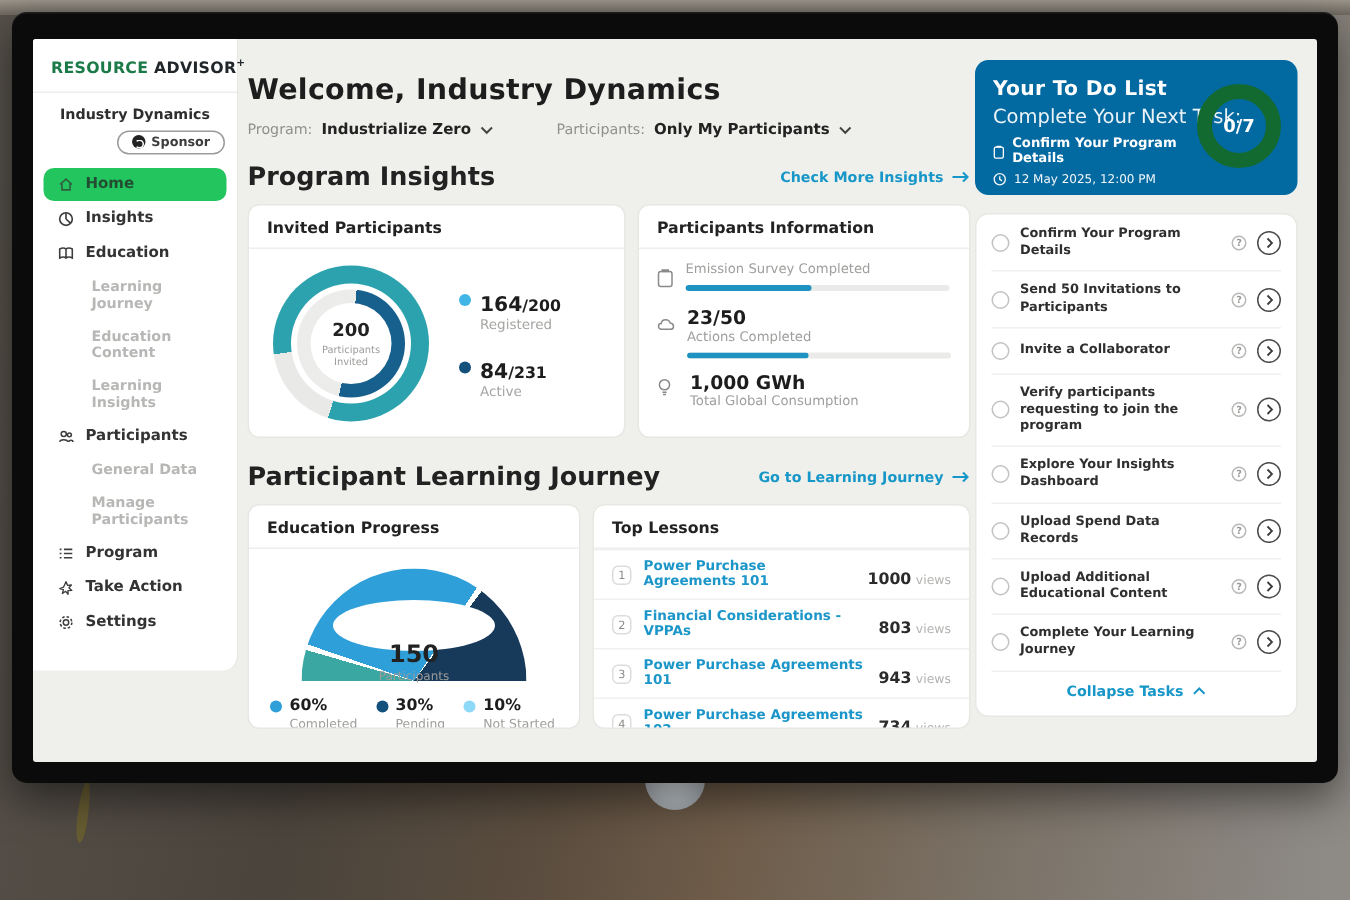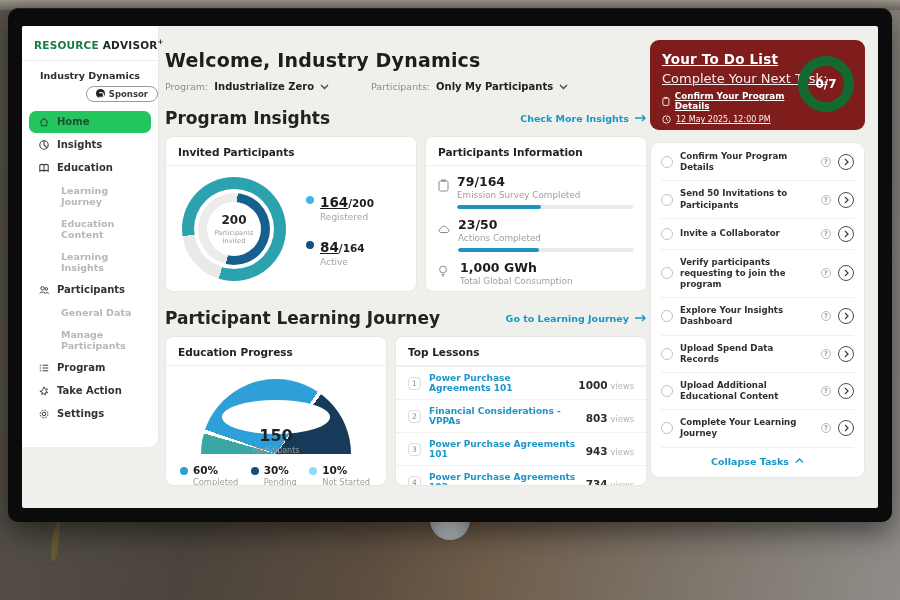--- a/index.html
+++ b/index.html
@@ -24,21 +24,21 @@
     background:#eff0eb; overflow:hidden; border-radius:2px; }
 
   
   .sidebar { position:absolute; left:0; top:0; width:137px; height:421px;
     background:#fff; border-right:1px solid #e6e6e3; border-radius:0 0 10px 0; }
   .logo { padding:12px 10px 9px 12px; font-size:10.5px; font-weight:bold; letter-spacing:.2px;
     border-bottom:1px solid #ededed; white-space:nowrap; }
   .logo .lg { color:#1c7a48; } .logo .ld { color:#20262a; }
   .logo sup { font-size:7px; color:#20262a; }
   .org { text-align:center; font-size:9.5px; font-weight:bold; color:#2e2e2e; margin-top:9px; }
-  .badge-wrap { display:flex; justify-content:flex-end; margin-top:5px;padding-left:48px; }
+  .badge-wrap { display:flex; justify-content:center; margin-top:5px;padding-left:48px; }
   .badge { display:inline-flex; align-items:center; gap:4px; border:1px solid #9b9b9b;
     border-radius:10px; padding:2px 9px; font-size:8.5px; font-weight:bold; color:#3c3c3c; }
   .sp-ic { width:9px; height:9px; border-radius:50%; background:#222; display:inline-block; position:relative; }
   .sp-ic::after { content:""; position:absolute; left:2.5px; top:2.5px; width:4px; height:4px;
     border-radius:50%; border:1px solid #fff; border-left-color:transparent; }
   .menu { margin-top:9px; }
   .m-item { display:flex; align-items:center; gap:7px; padding:5px 9px; margin:1px 7px;
     font-size:10px; font-weight:bold; color:#333; border-radius:7px; cursor:default; }
   .m-item.active { background:#22c55e; color:#234d33; }
   .m-item.sub { padding-left:32px; color:#b7b7b5; font-weight:600; font-size:9.5px; }
@@ -68,21 +68,21 @@
   .donut-inner { position:absolute; inset:16px; border-radius:50%;
     background:conic-gradient(from 6deg,#175f8d 0 52%,#ececea 52% 100%); }
   .donut-inner::before { content:""; position:absolute; inset:9px; border-radius:50%; background:#fff; }
   .donut-center { position:absolute; inset:0; display:flex; flex-direction:column;
     align-items:center; justify-content:center; text-align:center; z-index:2; }
   .dc-val { font-size:12px; font-weight:bold; color:#222; }
   .dc-lab { font-size:6.6px; color:#9c9c9a; width:52px; line-height:1.25; margin-top:2px; }
   .inv-legend { margin-left:20px; display:flex; flex-direction:column; gap:15px; }
   .leg-item { position:relative; padding-left:14px; }
   .leg-dot { position:absolute; left:0; top:4px; width:8px; height:8px; border-radius:50%; }
-  .leg-val { font-size:13.5px; font-weight:bold; color:#1d1d1d;text-decoration:underline; }
+  .leg-val { font-size:13.5px; font-weight:bold; color:#1d1d1d; }
   .leg-tot { font-size:10.5px; font-weight:bold; color:#1d1d1d; }
   .leg-lab { font-size:9px; color:#a5a5a3; margin-top:1px; }
   .dot-lblue { background:#41b6e6; } .dot-navy { background:#14507c; }
   .dot-blue { background:#2f9fd9; } .dot-sky { background:#8ed8f8; }
 
   
   .card-info { width:222px; height:156px; }
   .stat { display:flex; gap:8px; padding:8px 14px 0 12px; }
   .stat-ic { width:14px; padding-top:3px; color:#8a8a88; }
   .stat-val { font-size:12.5px; font-weight:bold; color:#1d1d1d; }
@@ -110,22 +110,22 @@
   .lesson { display:flex; align-items:center; gap:8px; padding:6px 12px; border-top:1px solid #f1f1ef; }
   .lesson:first-child { border-top:none; }
   .rank { width:13px; height:13px; border:1px solid #dcdcda; border-radius:4px; font-size:7.5px;
     color:#8c8c8a; display:flex; align-items:center; justify-content:center; flex:0 0 auto; }
   .l-title { flex:1; font-size:9px; font-weight:bold; color:#1c96c8; cursor:pointer; }
   .l-views { font-size:10.5px; font-weight:bold; color:#2b2b2b; }
   .l-suffix { font-size:8.3px; color:#b3b3b1; margin-left:3px; }
 
   
   .right { position:absolute; left:628px; top:14px; width:215px; }
-  .todo-panel { background:#7f1d1d; border-radius:9px; color:#fff; height:90px;
-    padding:11px 12px; position:relative;text-decoration:underline; }
+  .todo-panel { background:#0369a1; border-radius:9px; color:#fff; height:90px;
+    padding:11px 12px; position:relative; }
   .td-title { font-size:13.5px; font-weight:bold; letter-spacing:.2px; }
   .td-sub { font-size:13px; margin-top:4px; opacity:.92; }
   .td-task { display:flex; align-items:center; gap:5px; margin-top:5px;
     font-size:8.8px; font-weight:bold; max-width:140px; }
   .td-due { display:flex; align-items:center; gap:5px; margin-top:4px; font-size:8px; opacity:.95; }
   .td-ring { position:absolute; right:11px; top:16px; width:56px; height:56px; border-radius:50%;
     border:10px solid #136a31; display:flex; align-items:center; justify-content:center; }
   .td-count { font-size:12px; font-weight:bold; color:#fff; }
 
   .tasks-card { margin-top:12px; background:#fff; border:1px solid #e7e7e4; border-radius:9px;
@@ -272,36 +272,35 @@
             </div>
           </div>
           <div class="inv-legend">
             <div class="leg-item">
               <span class="leg-dot dot-lblue"></span>
               <span class="leg-val">164</span><span class="leg-tot">/200</span>
               <div class="leg-lab">Registered</div>
             </div>
             <div class="leg-item">
               <span class="leg-dot dot-navy"></span>
-              <span class="leg-val">84</span><span class="leg-tot">/164</span>
+              <span class="leg-val">84</span><span class="leg-tot">/231</span>
               <div class="leg-lab">Active</div>
             </div>
           </div>
         </div>
       </div>
 
       <div class="card card-info">
         <div class="c-head">Participants Information</div>
         <div class="stat">
           <span class="stat-ic"><svg width="11" height="13" viewBox="0 0 11 13">
                   <rect x="1" y="2" width="9" height="10" rx="1.5" stroke="#8a8a88" fill="none" stroke-width="1"></rect>
                   <path d="M3.5 2 H7.5 V1 H3.5 Z" stroke="#8a8a88" fill="none" stroke-width="1"></path>
                 </svg></span>
           <div>
-            <div class="stat-val">79/164</div>
             <div class="stat-lab">Emission Survey Completed</div>
             <div class="bar">
                   <div class="bar-fill" style="width: 48%;"></div>
                 </div>
           </div>
         </div>
         <div class="stat">
           <span class="stat-ic"><svg width="12" height="11" viewBox="0 0 12 11">
                   <path d="M3 8.5 C1.6 8.5 1 7.4 1 6.5 C1 5.4 1.9 4.7 2.8 4.7 C3 3.2 4.3 2.2 5.8 2.2 C7.2 2.2 8.4 3.1 8.8 4.4 C10 4.5 11 5.4 11 6.6 C11 7.6 10.2 8.5 9 8.5 Z" stroke="#8a8a88" fill="none" stroke-width="1"></path>
                 </svg></span>

